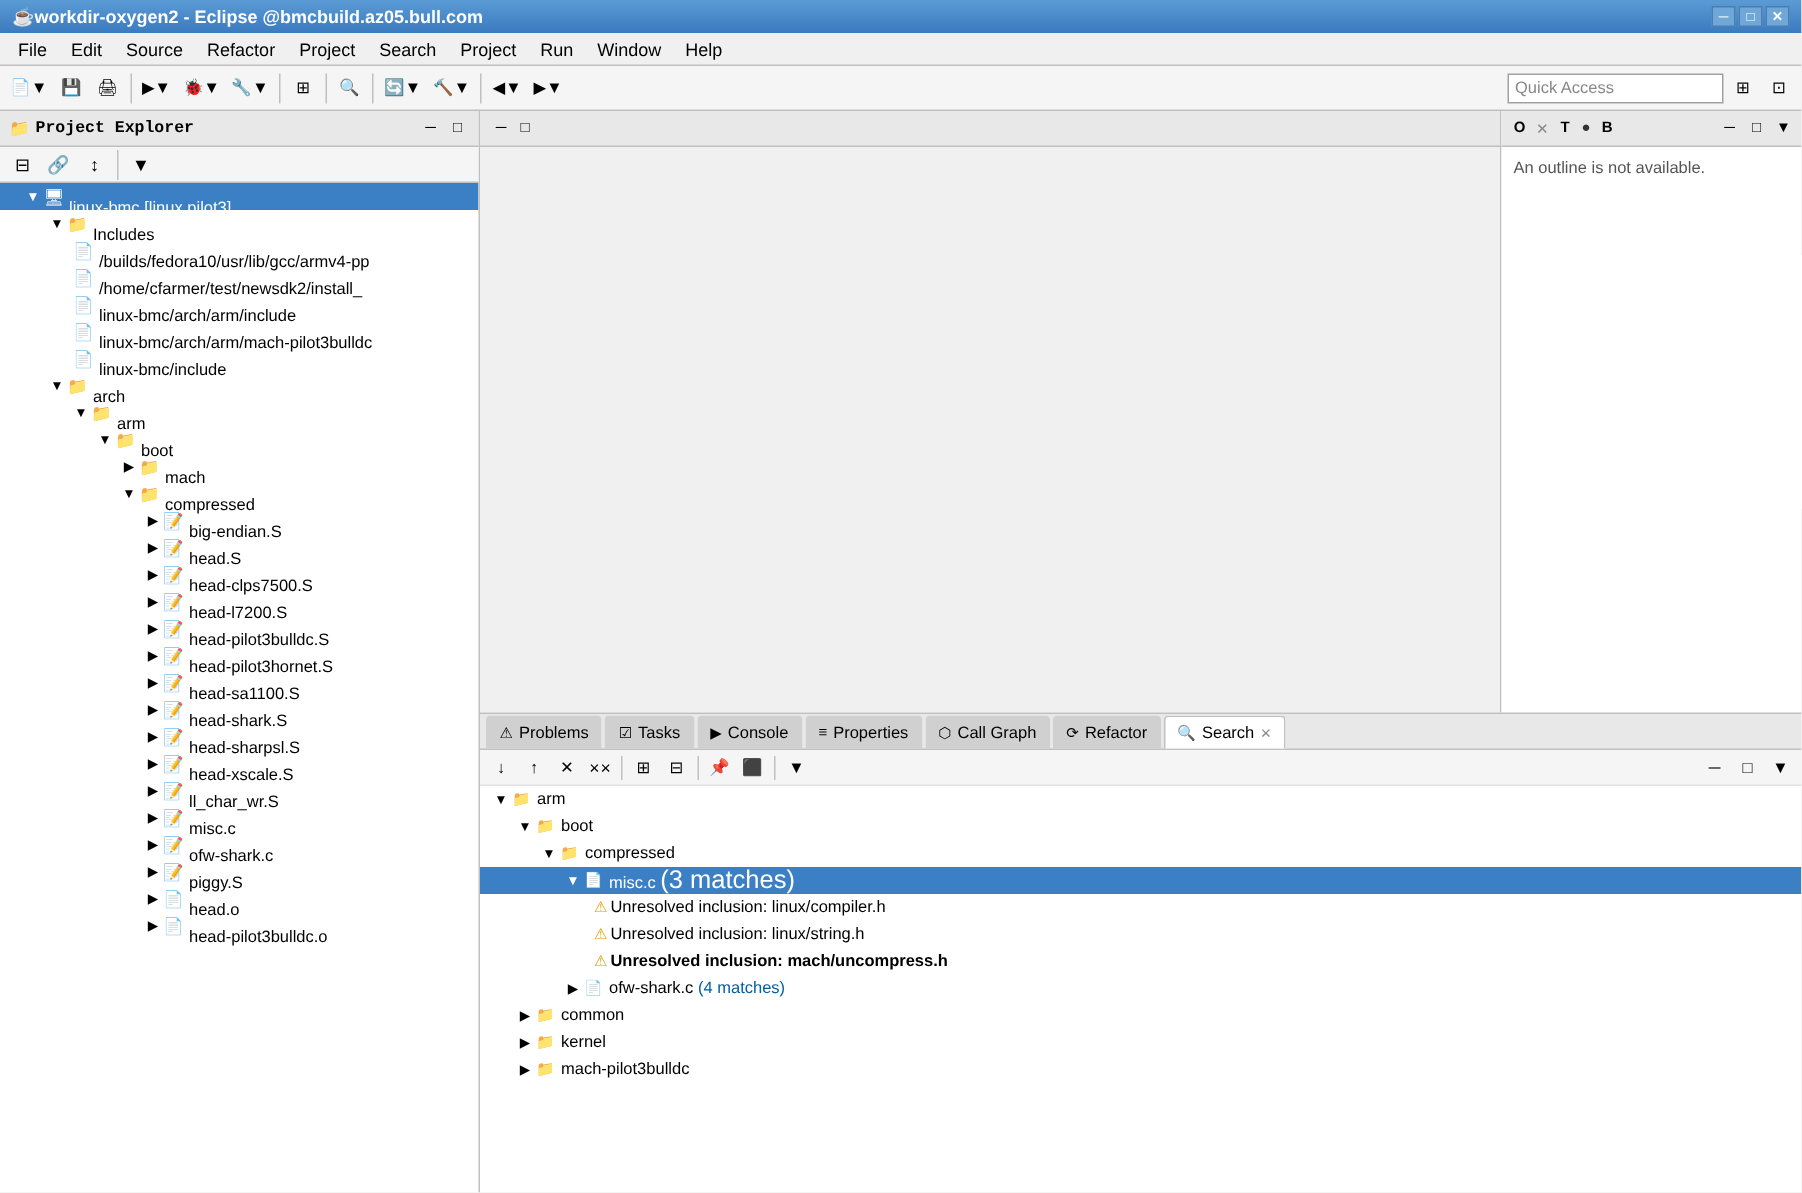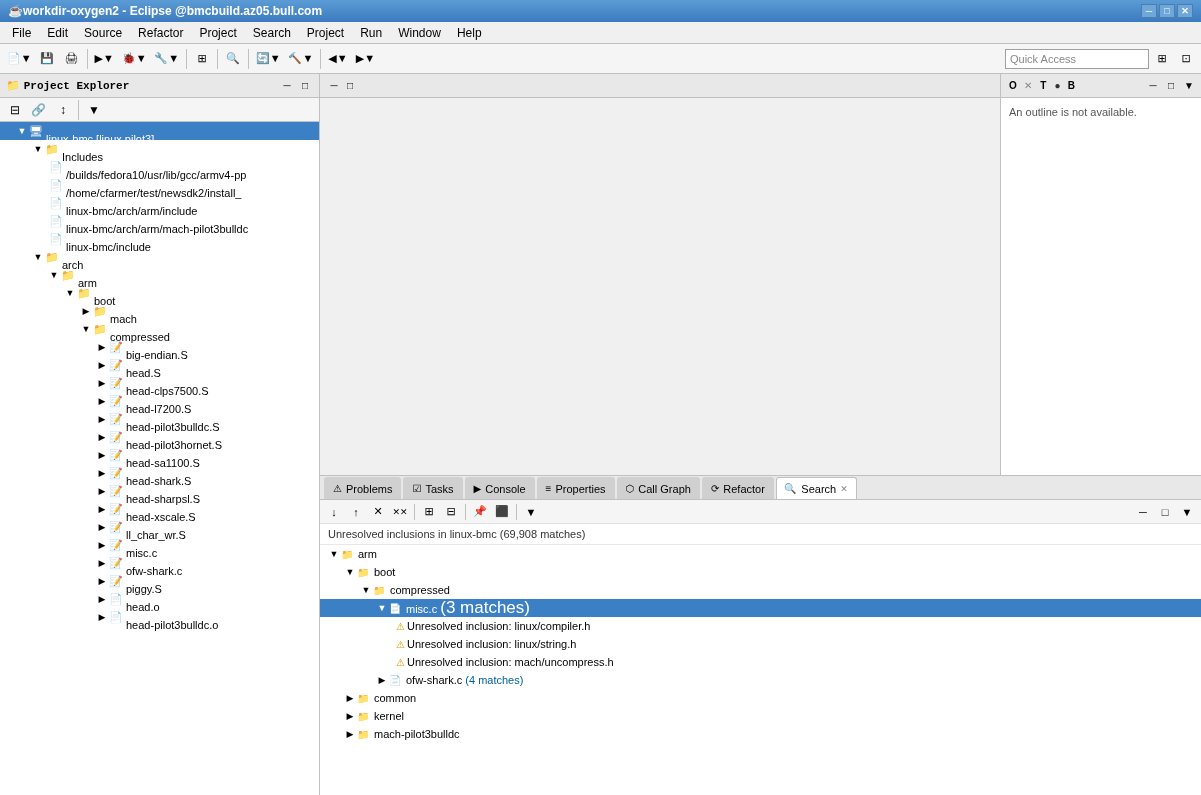--- a/index.html
+++ b/index.html
@@ -720,23 +720,20 @@
         <button class="bottom-tool-btn" title="Pin">📌</button>
         <button class="bottom-tool-btn" title="Stop" style="color:#c00;">⬛</button>
         <div class="bottom-tool-separator"></div>
         <button class="bottom-tool-btn" title="View Menu">▼</button>
         <div style="flex:1;"></div>
         <button class="bottom-tool-btn">─</button>
         <button class="bottom-tool-btn">□</button>
         <button class="bottom-tool-btn">▼</button>
       </div>
 
-      <div id="search-status">
-        <span>Unresolved inclusions in linux-bmc (69,908 matches)</span>
-      </div>
 
       <div id="search-results">
 
         <div class="result-item">
           <span class="result-indent" style="width:8px;"></span>
           <span class="result-arrow">▼</span>
           <span class="result-icon color-folder">📁</span>
           <span class="result-label">arm</span>
         </div>
 
@@ -772,21 +769,21 @@
 
         <div class="result-item">
           <span class="result-indent" style="width:76px;"></span>
           <span class="warning-icon">⚠</span>
           <span class="result-label" style="margin-left:2px;">Unresolved inclusion: linux/string.h</span>
         </div>
 
         <div class="result-item">
           <span class="result-indent" style="width:76px;"></span>
           <span class="warning-icon">⚠</span>
-          <span class="result-label" style="margin-left:2px;">Unresolved inclusion: mach/uncompress.h</span>
+          <span class="result-label" style="margin-left:2px;font-weight:bold;">Unresolved inclusion: mach/uncompress.h</span>
         </div>
 
         <div class="result-item">
           <span class="result-indent" style="width:56px;"></span>
           <span class="result-arrow">▶</span>
           <span class="result-icon">📄</span>
           <span class="result-label">
             <span>ofw-shark.c</span>
             <span style="color:#0060a0;"> (4 matches)</span>
           </span>

